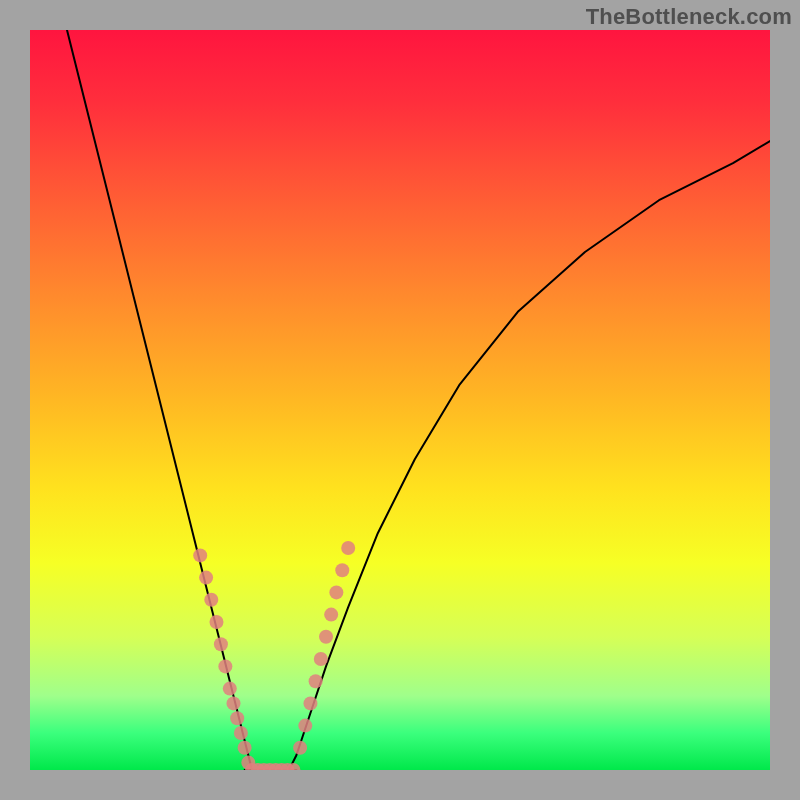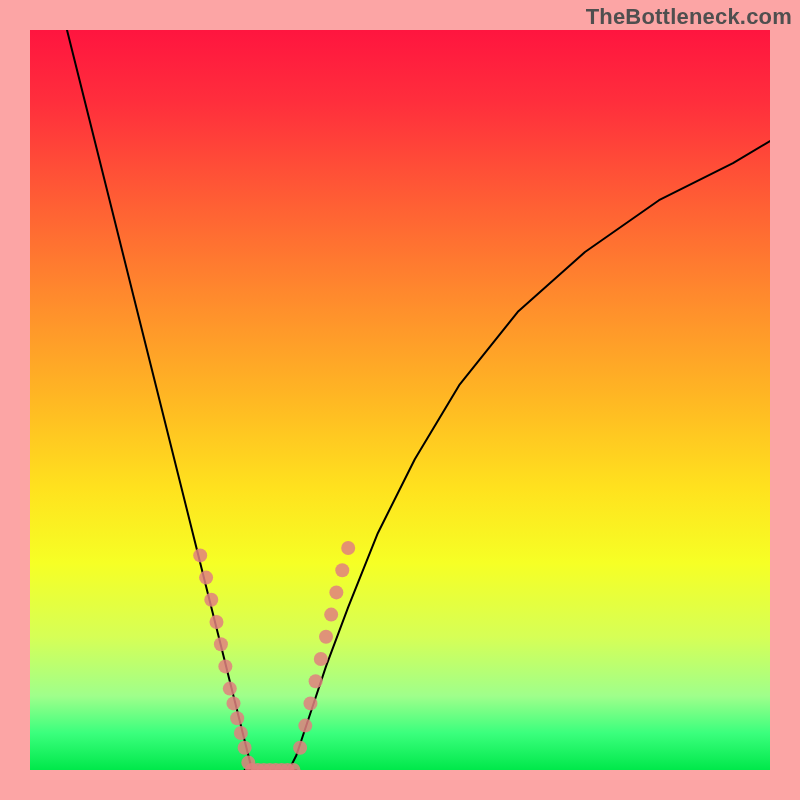--- a/index.html
+++ b/index.html
@@ -8,21 +8,21 @@
     width: 800px;
     height: 800px;
     overflow: hidden;
     font-family: Arial, Helvetica, sans-serif;
     background: #000;
   }
   .frame {
     position: relative;
     width: 800px;
     height: 800px;
-    background: #fca5a5;
+    background: #a3a3a3;
   }
   .watermark {
     position: absolute;
     top: 4px;
     right: 8px;
     font-size: 22px;
     font-weight: 600;
     color: #4f4f4f;
     letter-spacing: 0.2px;
     z-index: 10;

